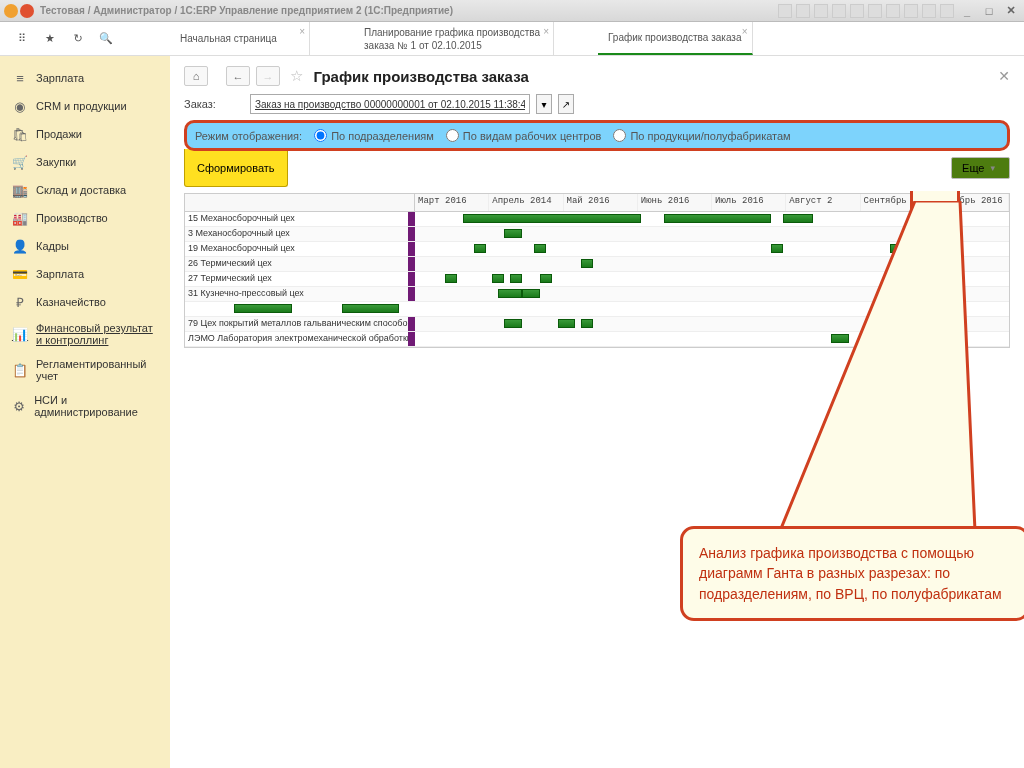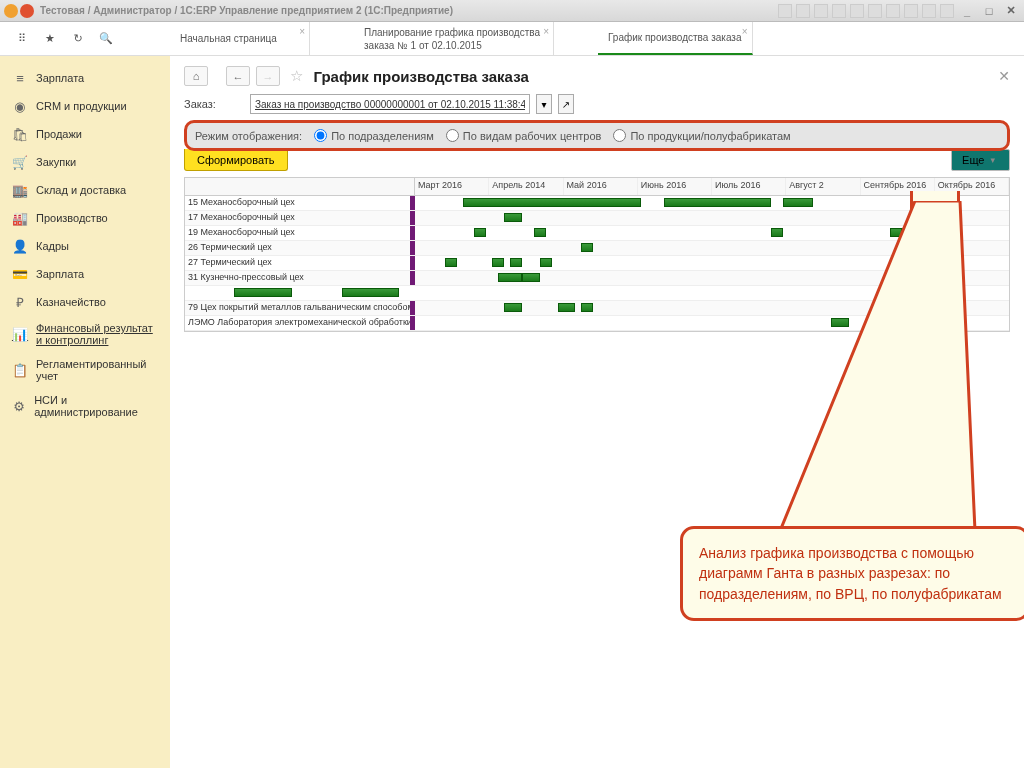--- a/index.html
+++ b/index.html
@@ -39,39 +39,39 @@
 .star-icon { font-size: 15px; color: #bbb; margin: 0 4px; }
 .page-title { font-size: 15px; font-weight: bold; color: #222; }
 .close-x { margin-left: auto; font-size: 14px; color: #999; cursor: pointer; }
 
 .form-row { display: flex; align-items: center; gap: 6px; margin-bottom: 6px; }
 .form-label { width: 60px; color: #444; }
 .form-input { flex: 0 0 auto; width: 280px; height: 20px; border: 1px solid #aaa; padding: 1px 4px; font-size: 10px; background: #fff; text-decoration: underline; color: #333; }
 .mini-btn { width: 16px; height: 20px; border: 1px solid #aaa; background: #f5f5f5; font-size: 10px; display: flex; align-items: center; justify-content: center; }
 
 
-.mode-box { border: 3px solid #d04020; border-radius: 10px; padding: 6px 8px; background: #e5e5e5; display: flex; align-items: center; gap: 12px; margin-bottom: 0; position: relative; }
+.mode-box { border: 3px solid #d04020; border-radius: 10px; padding: 6px 8px; background: #7dd3fc; display: flex; align-items: center; gap: 12px; margin-bottom: 0; position: relative; }
 .mode-label { color: #555; }
 .radio-opt { display: flex; align-items: center; gap: 4px; color: #555; }
 .radio-opt input { margin: 0; }
 
 .action-row { display: flex; align-items: center; margin-bottom: 6px; margin-top: -2px; }
-.btn-form { height: 22px; padding: 0 12px; background: #ffe020; border: 1px solid #c0a000; border-top: none; font-size: 11px; cursor: pointer; border-radius: 0 0 3px 3px; }
-.btn-more { margin-left: auto; height: 22px; padding: 0 14px 0 10px; border: 1px solid #bbb; background: #0f766e; font-size: 11px; display: flex; align-items: center; gap: 6px; border-radius: 2px;}
+.btn-form { height: 38px; padding: 0 12px; background: #ffe020; border: 1px solid #c0a000; border-top: none; font-size: 11px; cursor: pointer; border-radius: 0 0 3px 3px; }
+.btn-more { margin-left: auto; height: 22px; padding: 0 14px 0 10px; border: 1px solid #bbb; background: #4d7c0f; font-size: 11px; display: flex; align-items: center; gap: 6px; border-radius: 2px;}
 .btn-more::after { content: "▾"; font-size: 9px; color: #888; }
 
 
 .gantt { border: 1px solid #ccc; font-size: 9px; }
-.gantt-header { display: flex; height: 18px; background: #f8f8f8; border-bottom: 1px solid #ccc; }
+.gantt-header { display: flex; height: 18px; background: #f8f8f8; border-bottom: 1px solid #ccc; font-family: Liberation Mono, monospace; }
 .gantt-name-col { width: 230px; border-right: 1px solid #ccc; }
 .gantt-months { flex: 1; display: flex; }
 .month { flex: 1; border-right: 1px solid #eee; padding: 2px 3px; color: #444; font-size: 9px; white-space: nowrap; overflow: hidden; }
 .gantt-row { display: flex; height: 15px; border-bottom: 1px solid #eee; }
 .gantt-row:nth-child(even) { background: #fafafa; }
-.row-name { width: 230px; border-right: 5px solid #701a75; padding: 1px 3px; color: #333; white-space: nowrap; overflow: hidden; font-size: 9px; }
+.row-name { width: 230px; border-right: 7px solid #701a75; padding: 1px 3px; color: #333; white-space: nowrap; overflow: hidden; font-size: 9px; }
 .row-bars { flex: 1; position: relative; }
 .bar { position: absolute; height: 9px; top: 2px; background: linear-gradient(#3a9a3a,#1a7a1a); border: 1px solid #0a5a0a; }
 
 
 .callout { position: absolute; left: 510px; top: 470px; width: 350px; background: #fefce8; border: 3px solid #d04020; border-radius: 14px; padding: 14px 16px; color: #c03010; font-size: 14px; line-height: 1.45; z-index: 5; }
 .callout-pointer { position: absolute; z-index: 4; }
 .sept-highlight { position: absolute; background: #fefce8; border-left: 3px solid #d04020; border-right: 3px solid #d04020; }
 </style>
 </head>
 <body>
@@ -233,21 +233,21 @@
       <div id="gantt-body">
           <div class="gantt-row">
             <div class="row-name">15 Механосборочный цех</div>
             <div class="row-bars">
               <div class="bar" style="left: 8%; width: 30%;"></div>
               <div class="bar" style="left: 42%; width: 18%;"></div>
               <div class="bar" style="left: 62%; width: 5%;"></div>
             </div>
           </div>
           <div class="gantt-row">
-            <div class="row-name">17 Механосборочный цех</div>
+            <div class="row-name">3 Механосборочный цех</div>
             <div class="row-bars">
               <div class="bar" style="left: 15%; width: 3%;"></div>
             </div>
           </div>
           <div class="gantt-row">
             <div class="row-name">19 Механосборочный цех</div>
             <div class="row-bars">
               <div class="bar" style="left: 10%; width: 2%;"></div>
               <div class="bar" style="left: 20%; width: 2%;"></div>
               <div class="bar" style="left: 60%; width: 2%;"></div>

